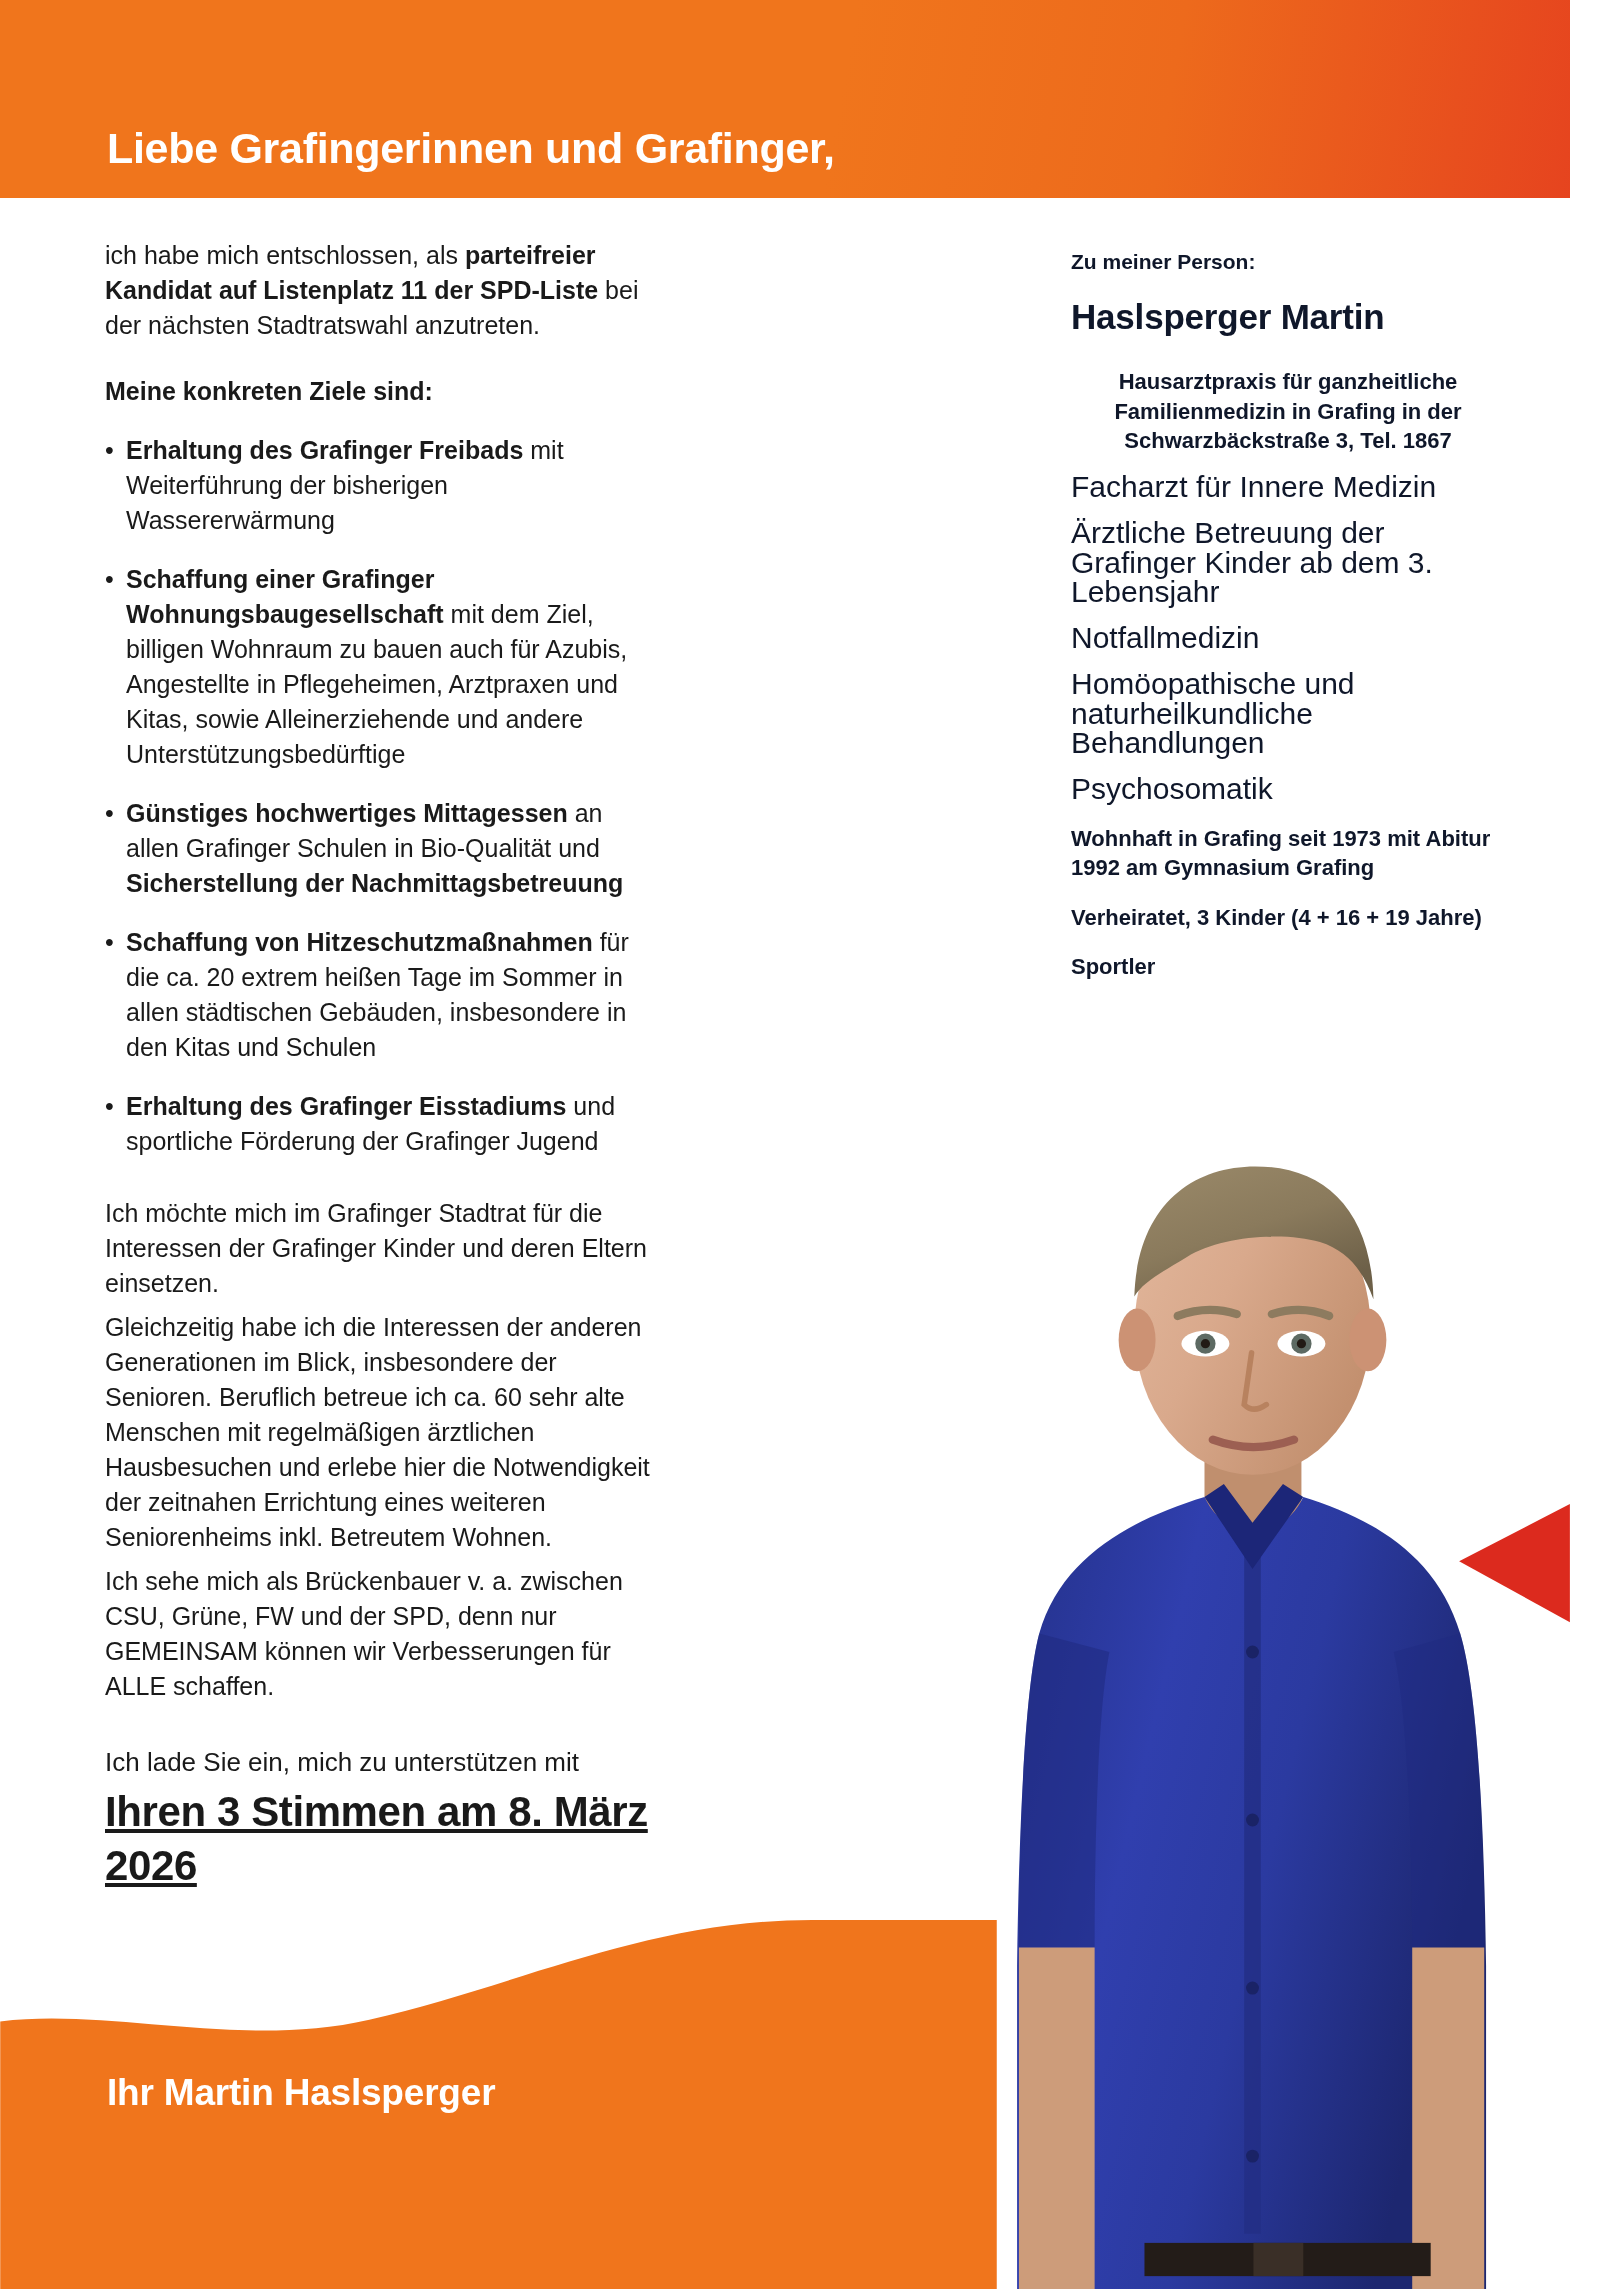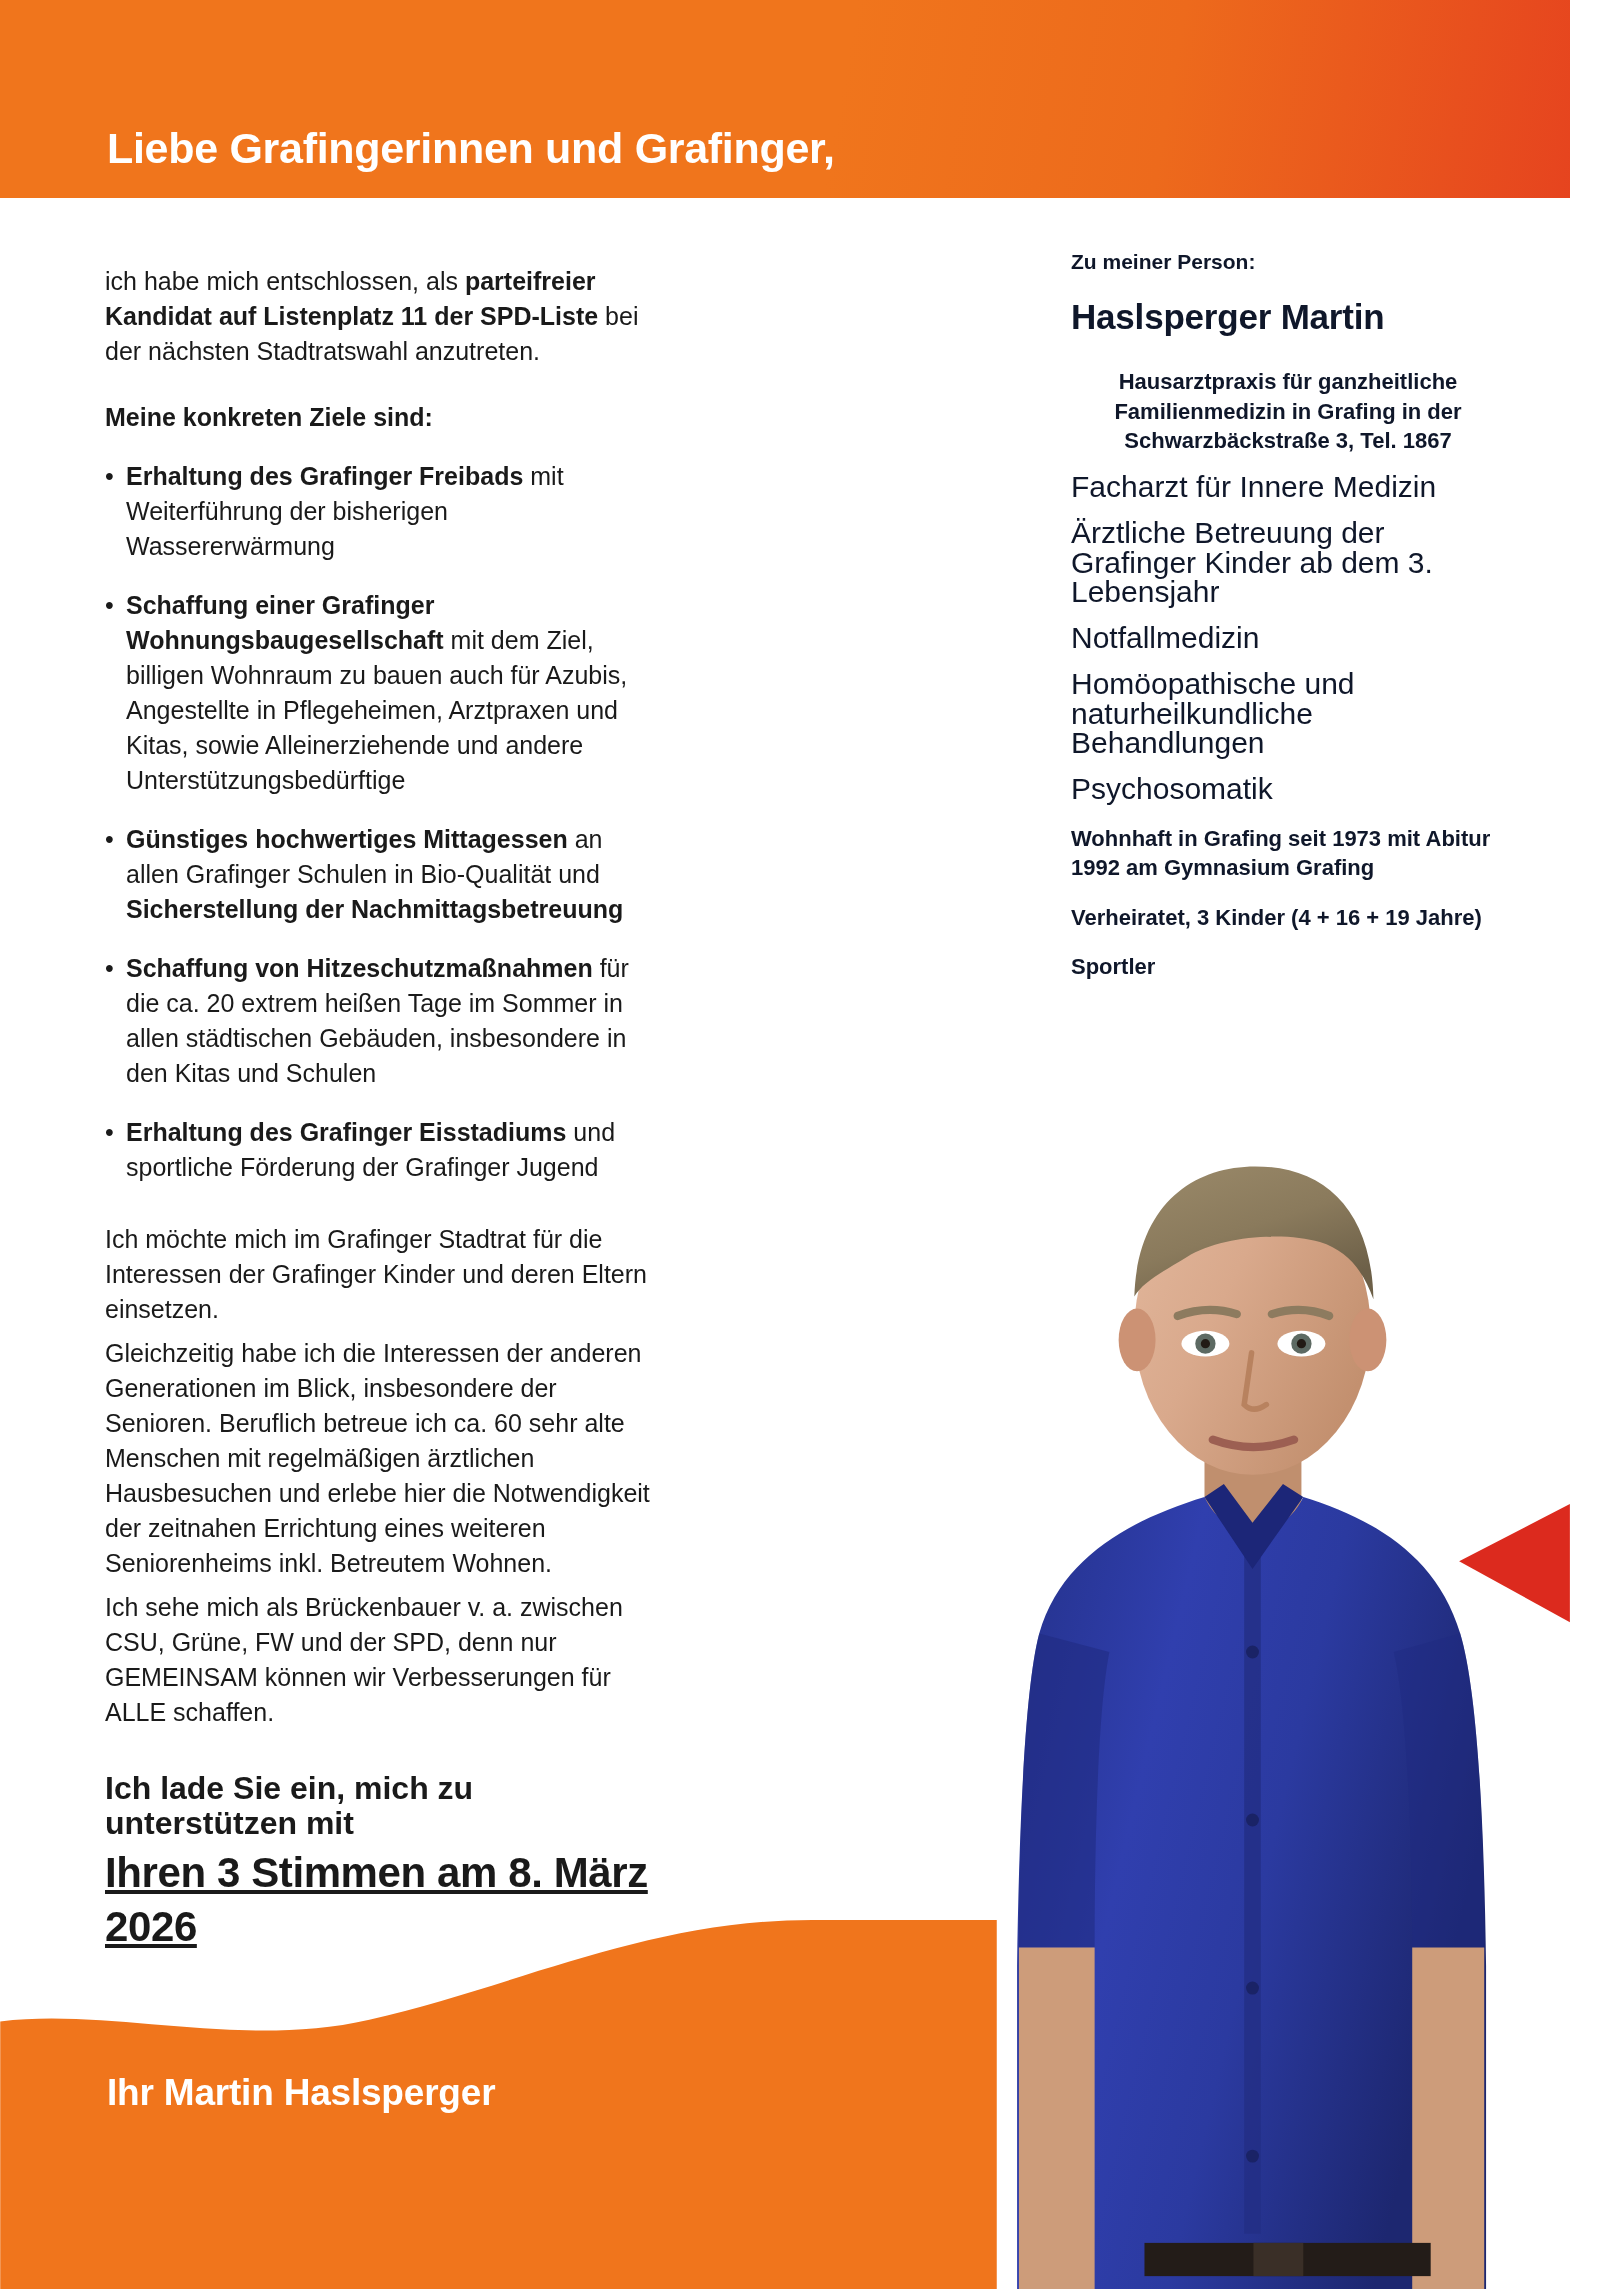--- a/index.html
+++ b/index.html
@@ -77,21 +77,20 @@
     left: 105px;
     top: 238px;
     width: 554px;
     color: #1a1a1a;
   }
   .body-text {
     font-size: 25px;
     line-height: 35px;
     margin-bottom: 0;
     font-weight: normal;
-    margin-top: 26px;
   }
   .body-text b { font-weight: bold; }
 
   .gap-lg { height: 31px; }
   .gap-md { height: 24px; }
   .gap-sm { height: 13px; }
 
   .subhead {
     font-size: 25px;
     line-height: 35px;
@@ -111,23 +110,23 @@
     position: absolute;
     left: 0; top: 0;
     font-size: 25px;
     line-height: 35px;
   }
   ul.goals li b { font-weight: bold; }
 
   .para { font-size: 25px; line-height: 35px; margin-bottom: 9.2px; }
 
   .cta-small {
-    font-size: 32px;
-    line-height: 35px;
-    font-weight: bold;
+    font-size: 26px;
+    line-height: 35px;
+    font-weight: normal;
   }
   .cta-big {
     font-size: 42px;
     line-height: 54px;
     font-weight: bold;
     letter-spacing: -0.4px;
     margin-top: 5.5px;
     text-decoration: underline;
   }
 

